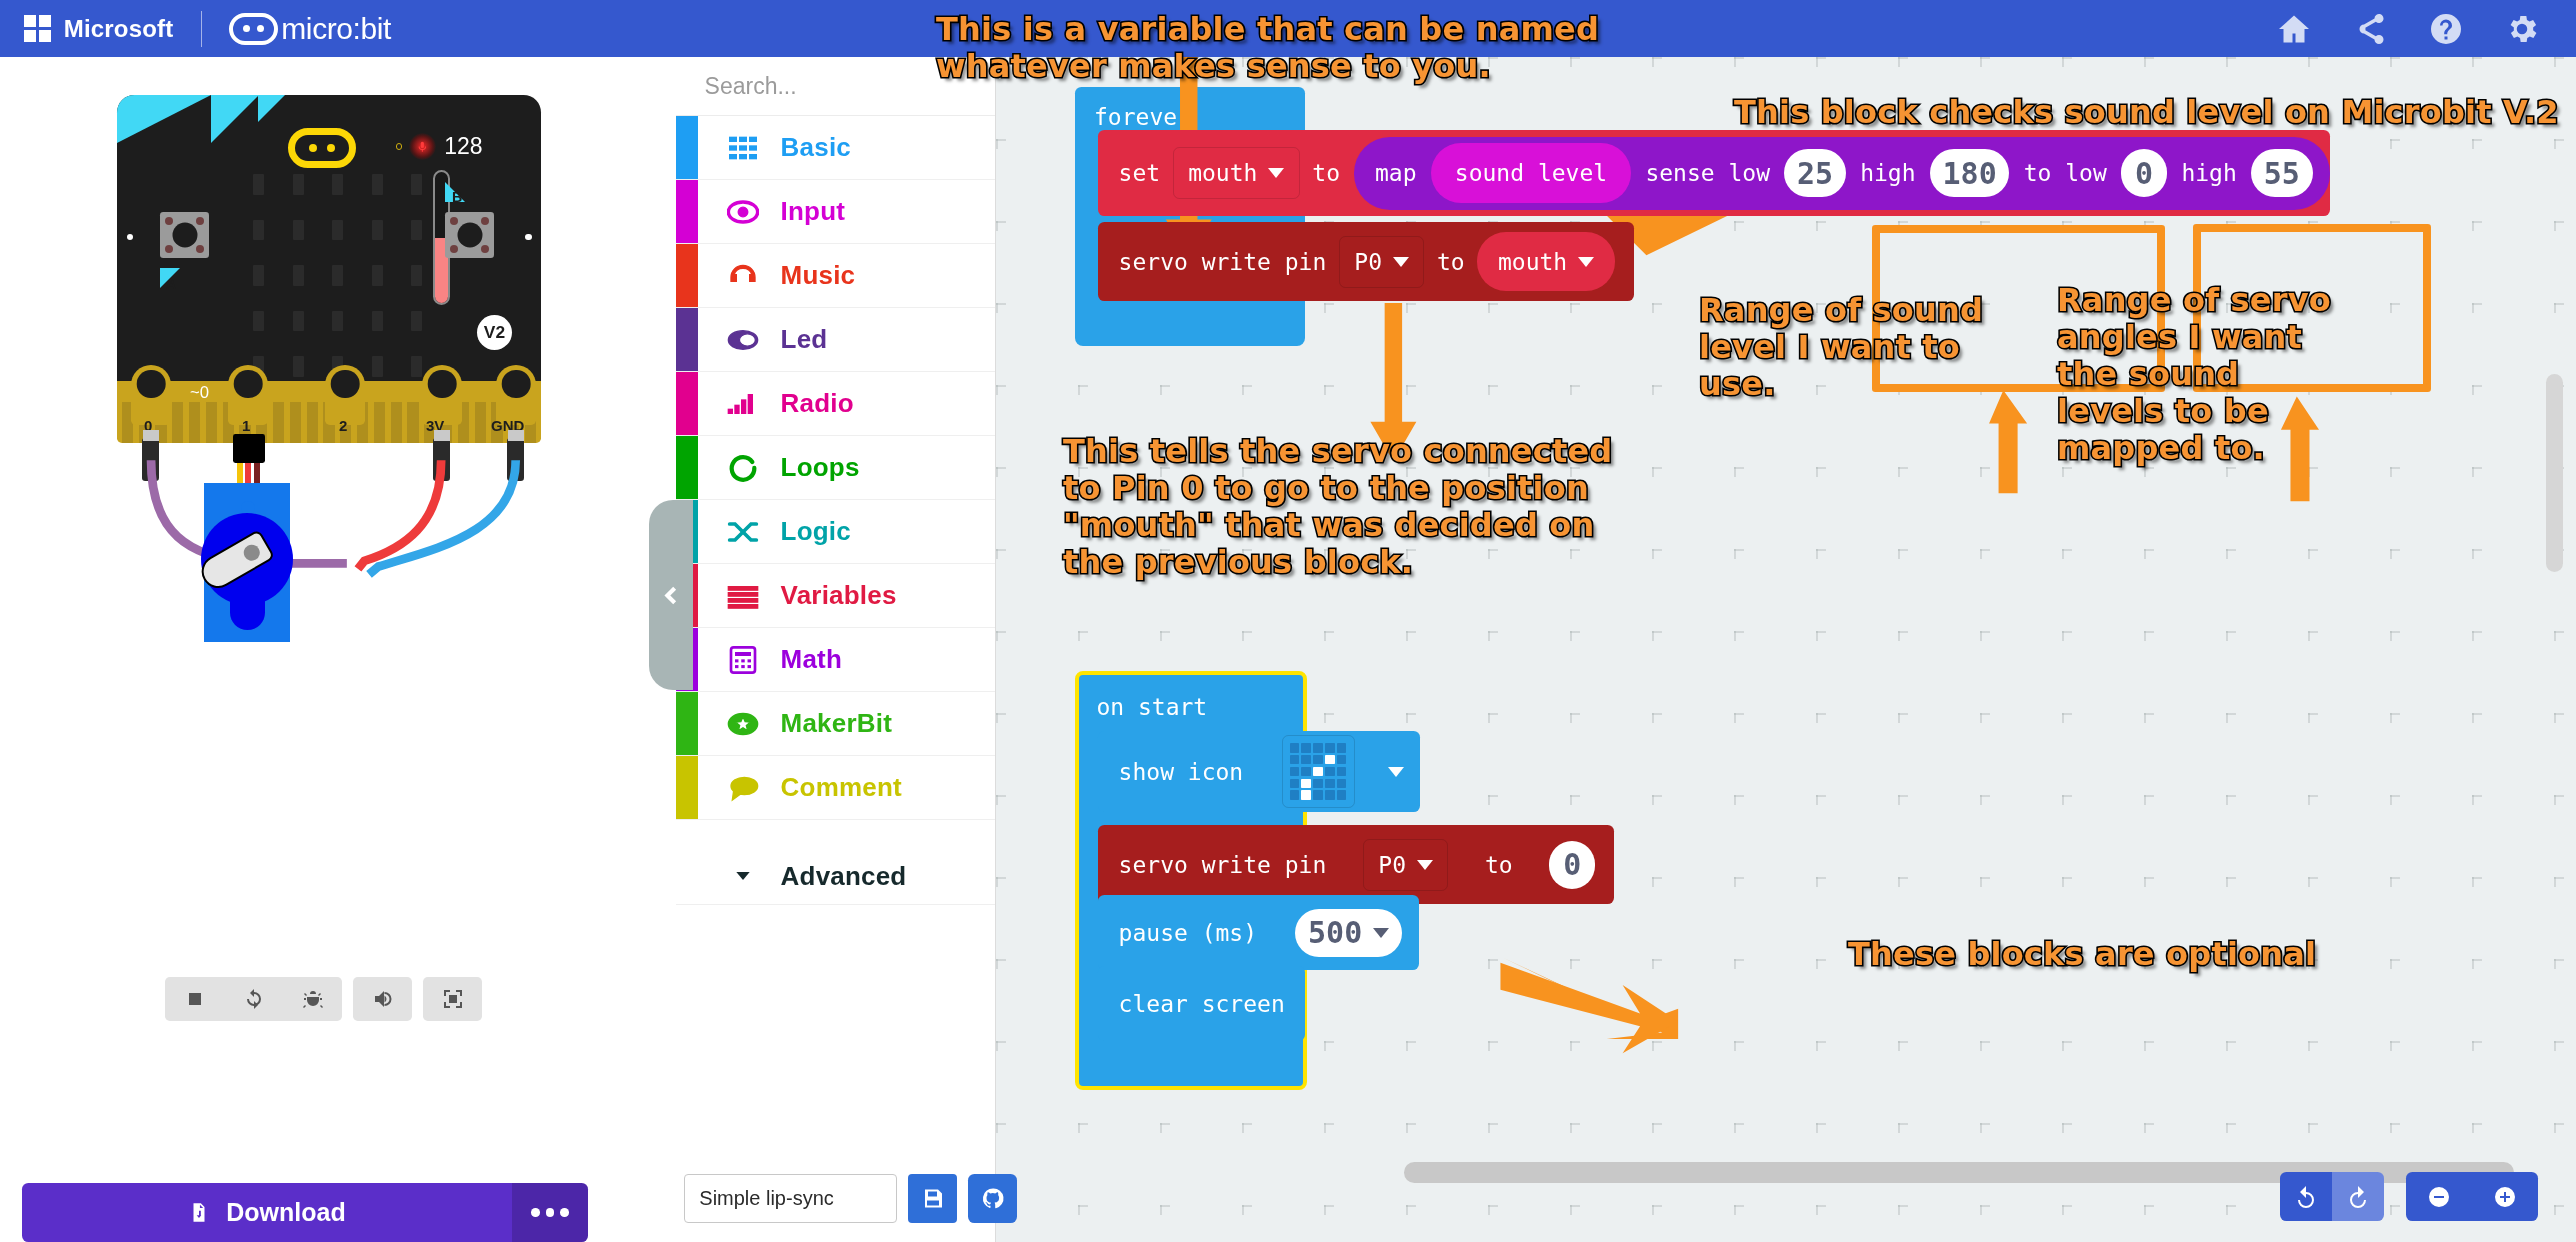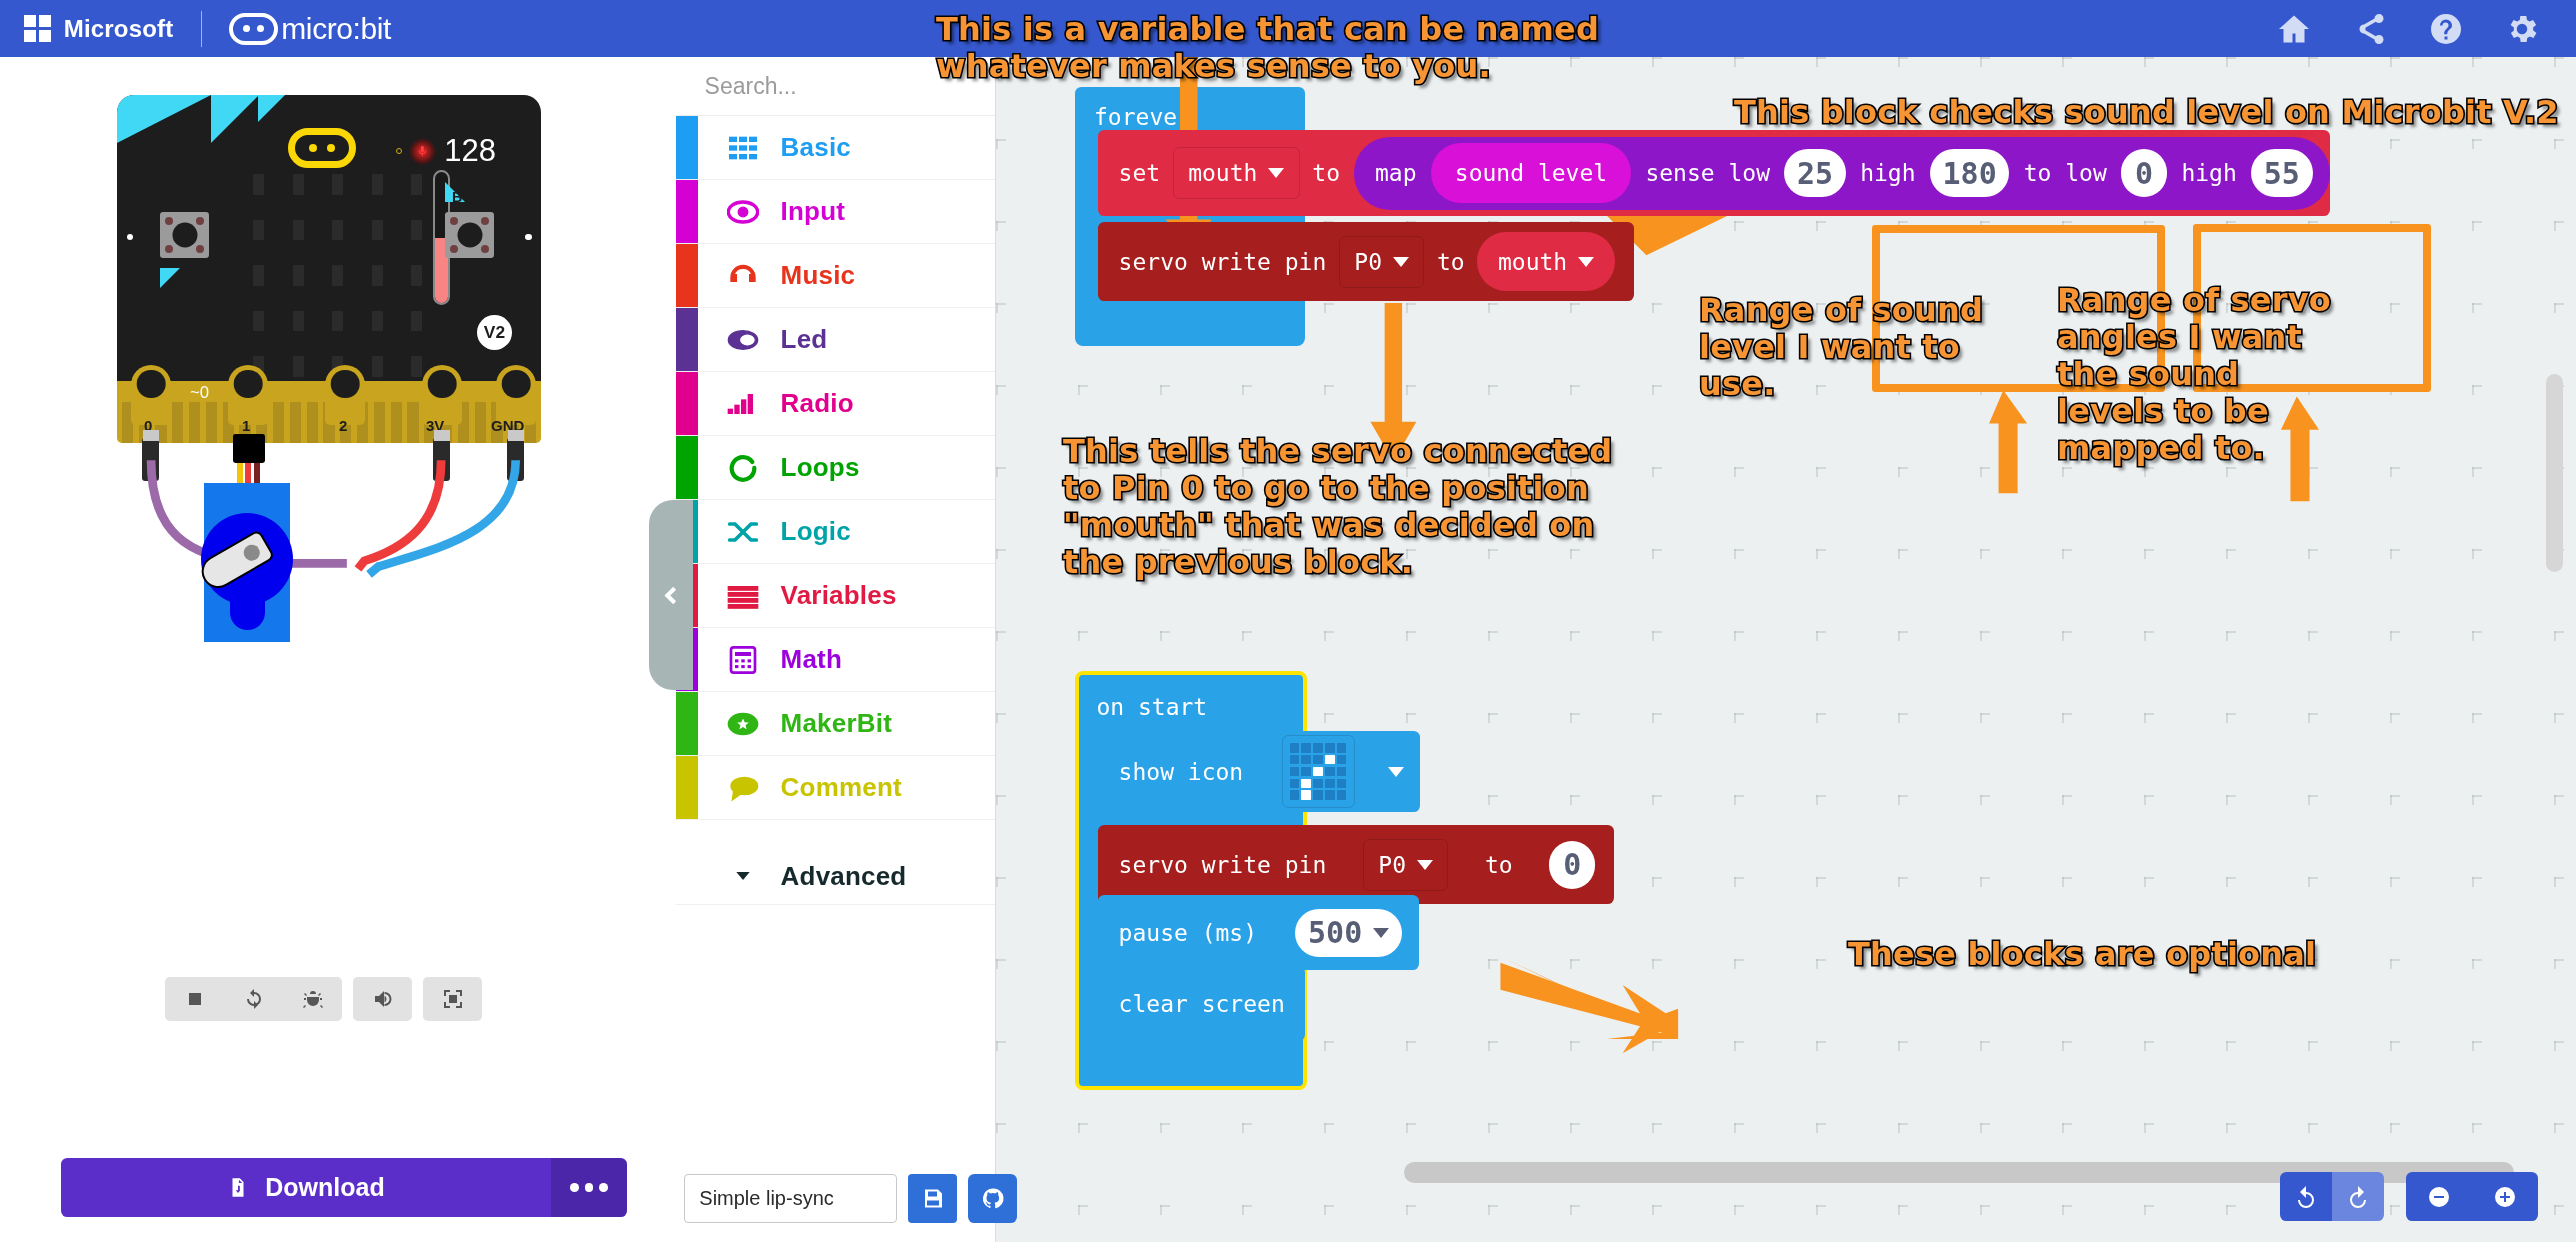--- a/index.html
+++ b/index.html
@@ -77,21 +77,21 @@
     position: absolute; left: 279px; top: 38px;
     display: flex; align-items: center; gap: 6.3px;
   }
   .mic-dot { width: 6.3px; height: 6.3px; border: 1.6px solid #cfae10; border-radius: 50%; }
   .mic-glow {
     width: 27px; height: 27px; border-radius: 50%;
     background: radial-gradient(circle, rgba(255,40,40,.95) 0%, rgba(150,10,10,.45) 55%, rgba(0,0,0,0) 72%);
     display: flex; align-items: center; justify-content: center;
   }
   .mic-glow svg { width: 12.7px; height: 16px; fill: #ff3b3b; }
-  .mic-val { color: #fff; font-size: 31px; font-weight: 500; margin-left: 2.4px; }
+  .mic-val { color: #fff; font-size: 23px; font-weight: 500; margin-left: 2.4px; }
   .led-grid {
     position: absolute; left: 136px; top: 79px;
     display: grid; grid-template-columns: repeat(5, 11px);
     grid-template-rows: repeat(5, 20.6px); gap: 25px 28.6px;
   }
   .led-grid i { background: #2b2b2b; display: block; border-radius: 0.8px; }
   .sound-bar {
     position: absolute; left: 316px; top: 75px; width: 17.4px; height: 135px;
     border: 2.4px solid #8a8a8a; border-radius: 8.7px; overflow: hidden;
     background: #191919;
@@ -185,21 +185,21 @@
     position: absolute; left: 165px; top: 920px; display: flex; gap: 11px; align-items: center;
   }
   .ctl-group {
     background: #e2e2e2; border-radius: 4.8px; height: 44px; display: flex; align-items: center;
   }
   .ctl-btn { width: 59px; height: 44px; display: flex; align-items: center; justify-content: center; cursor: pointer; }
   .ctl-btn svg { width: 24px; height: 24px; fill: #565656; }
 
   .dl-bar {
     position: absolute; left: 0; bottom: 0; width: 676px; height: 84px;
-    background: #fff; display: flex; align-items: flex-start; margin-left: 39px;
+    background: #fff; display: flex; align-items: flex-end;
   }
   .dl-btn {
     margin-left: 22px; width: 566px; height: 59px; background: #5b2ec9;
     border-radius: 6.3px; display: flex; align-items: center; cursor: pointer;
     position: relative; overflow: hidden;
   }
   .dl-main { flex: 1; display: flex; align-items: center; justify-content: center; gap: 16px; }
   .dl-main svg { width: 22px; height: 27px; fill: #fff; }
   .dl-label { color: #fff; font-size: 25px; font-weight: 600; }
   .dl-dots {

